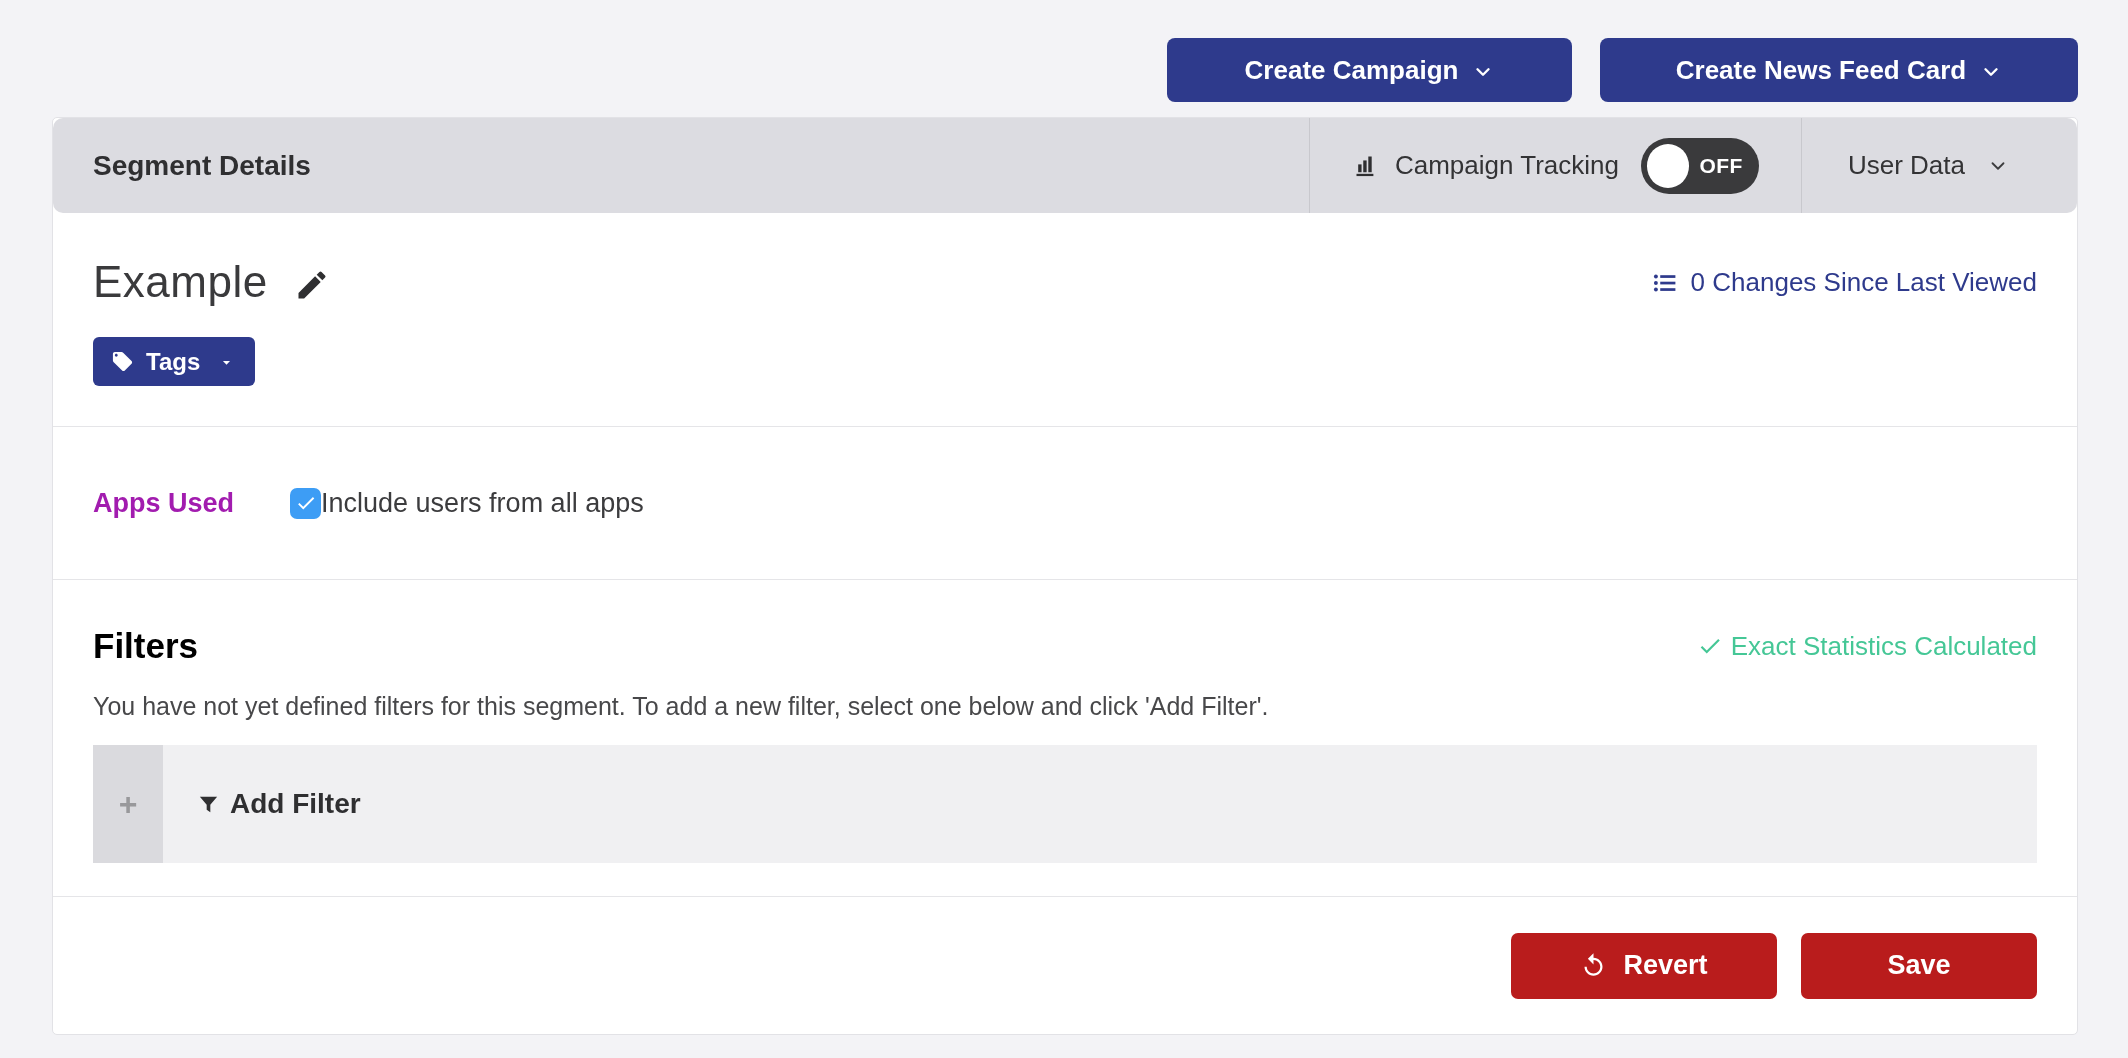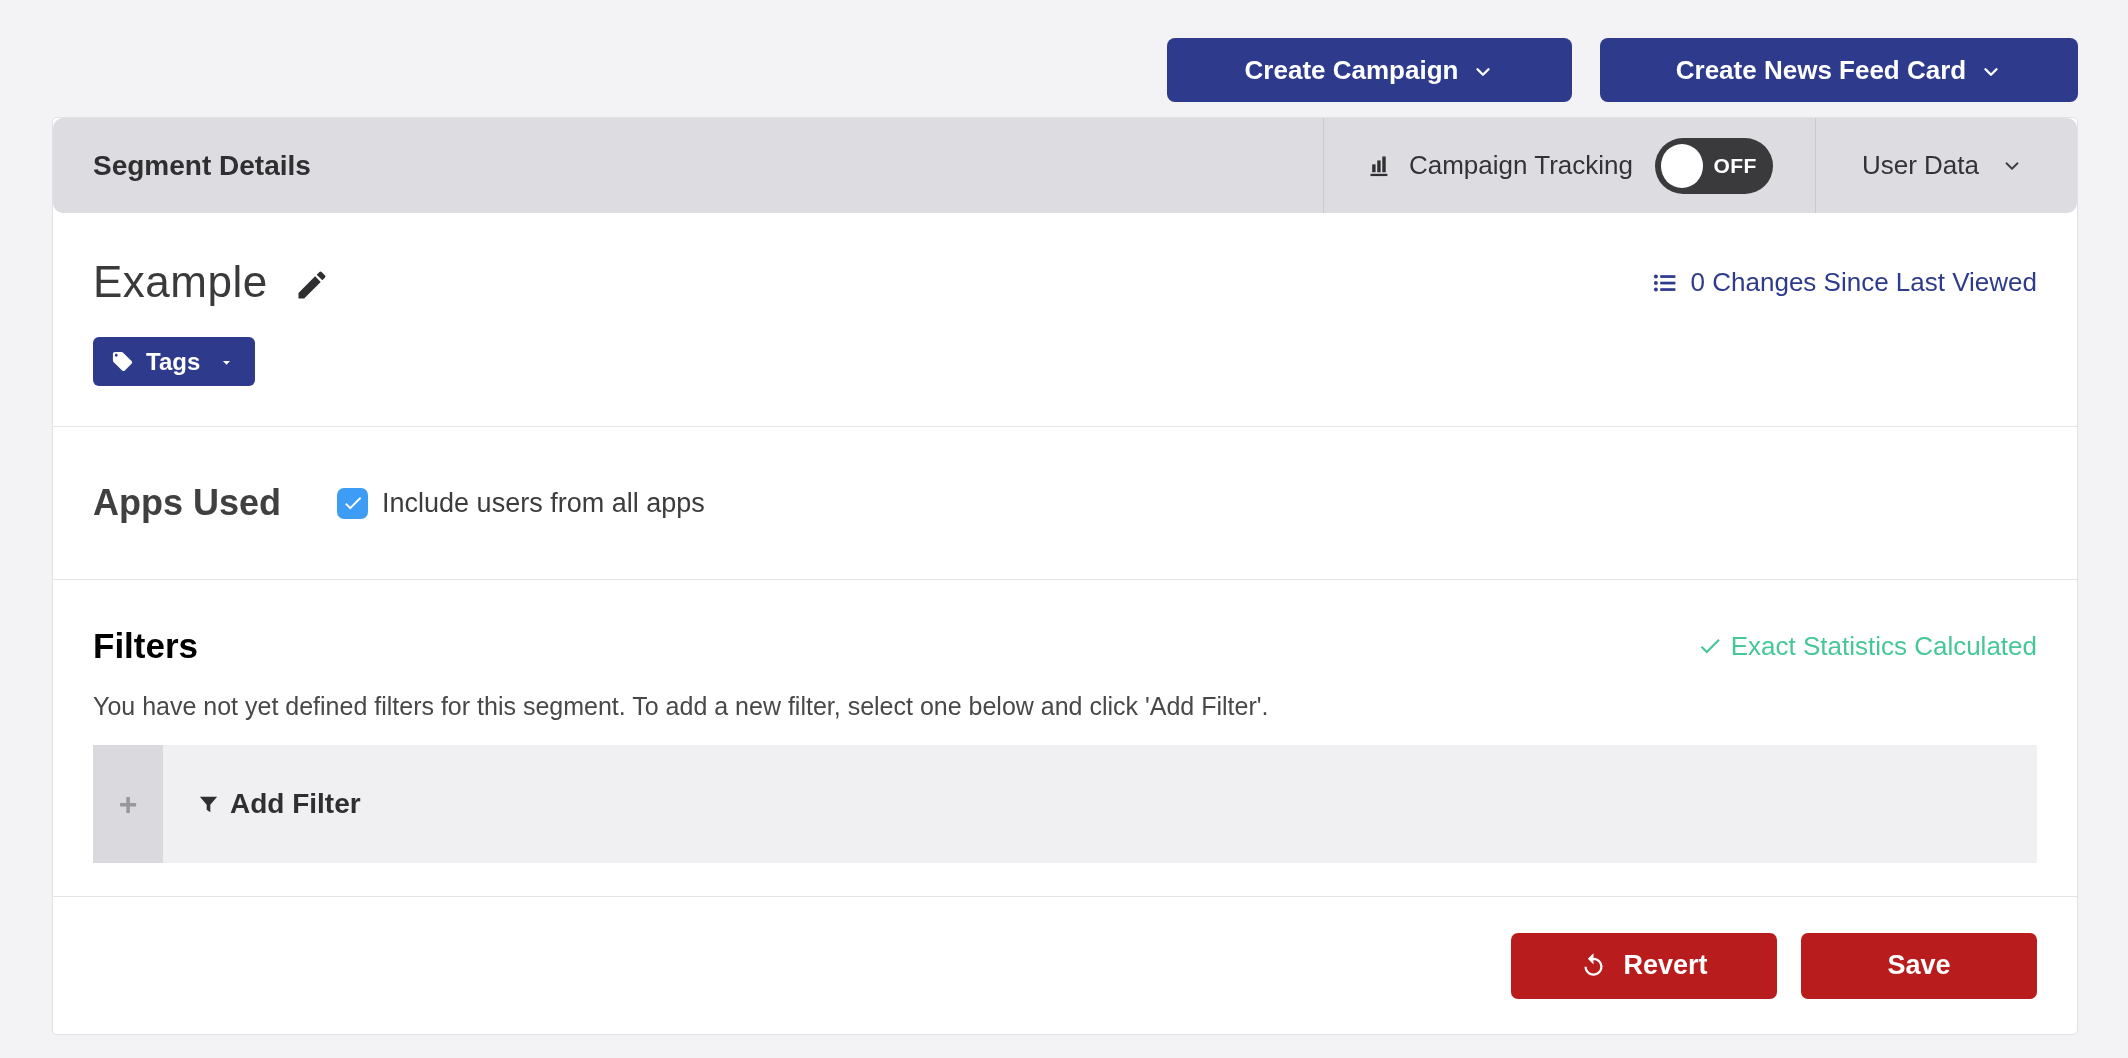--- a/index.html
+++ b/index.html
@@ -41,21 +41,21 @@
   }
   .header-title {
     display:flex; align-items:center; padding-left:40px;
     font-size:28px; font-weight:700; color:#2f2f31;
   }
   .header-right { display:flex; align-items:stretch; }
   .header-cell {
     display:flex; align-items:center; gap:16px; padding:0 42px;
     border-left:1px solid #c8c8cd; font-size:26px; color:#333335;
   }
-  .header-cell.userdata { cursor:pointer; gap:22px; padding:0 54px 0 46px; }
+  .header-cell.userdata { cursor:pointer; gap:22px; padding:0 68px 0 46px; }
   .toggle {
     width:118px; height:56px; border-radius:28px; background:#3a3a3c;
     display:flex; align-items:center; padding:0 16px 0 6px; gap:10px;
     cursor:pointer; margin-left:6px;
   }
   .toggle .knob { width:44px; height:44px; border-radius:50%; background:#ffffff; }
   .toggle .state { color:#ffffff; font-size:21px; font-weight:700; letter-spacing:.5px; }
 
   
   .section-title { padding:44px 40px 0 40px; height:213px; flex-shrink:0; }
@@ -72,22 +72,22 @@
     background:#2e3a8c; color:#ffffff; display:flex; align-items:center; gap:12px;
     font-family:"Liberation Sans",sans-serif; font-size:24px; font-weight:700; cursor:pointer;
   }
   .tags-btn .caret { margin-left:6px; margin-top:2px; }
 
   
   .section-apps {
     height:153px; border-top:1px solid #e5e5e8; flex-shrink:0;
     display:flex; align-items:center; padding:0 40px; gap:56px;
   }
-  .apps-label { font-size:36px; font-weight:700; color:#404040; }
-  .chk-wrap { display:flex; align-items:center; gap:14px; cursor:pointer; }
+  .apps-label { font-size:27px; font-weight:700; color:#a21caf; }
+  .chk-wrap { display:flex; align-items:center; cursor:pointer; }
   .checkbox {
     width:31px; height:31px; border-radius:7px; background:#3d9df5;
     display:flex; align-items:center; justify-content:center; flex-shrink:0;
   }
   .chk-label { font-size:27px; color:#3c3c3e; }
 
   
   .section-filters {
     height:317px; border-top:1px solid #e5e5e8; flex-shrink:0;
     padding:46px 40px 0 40px;

